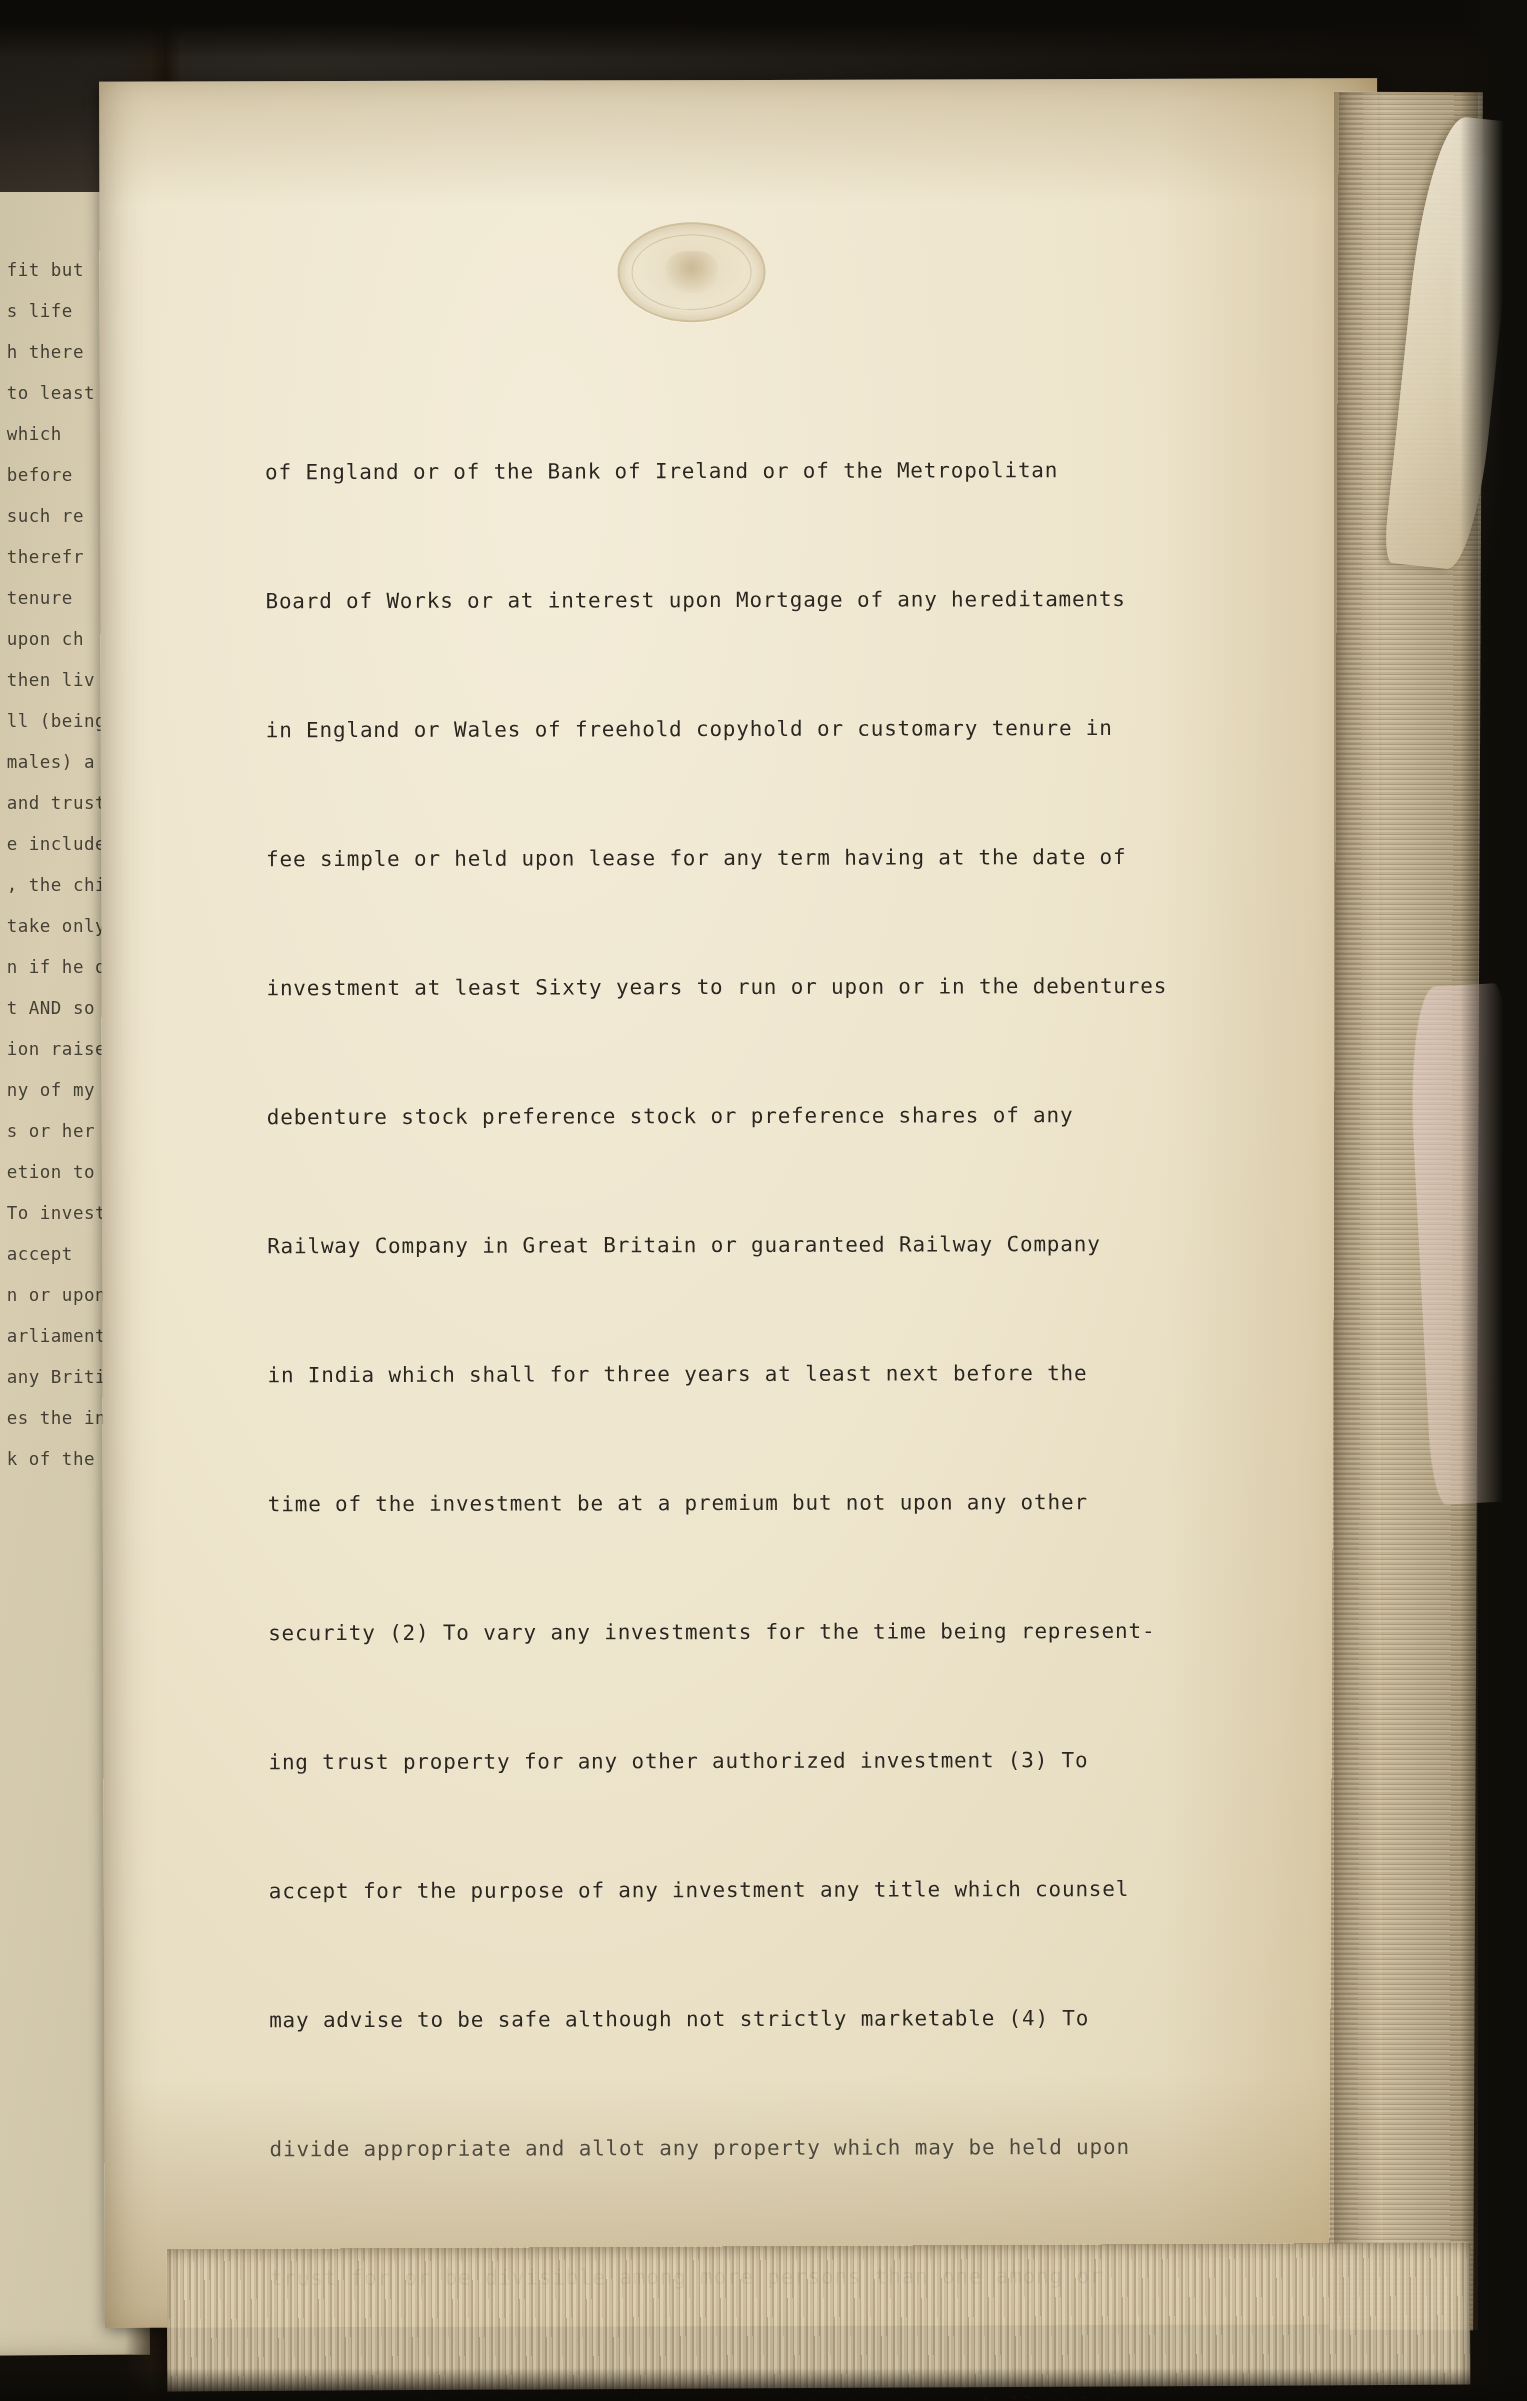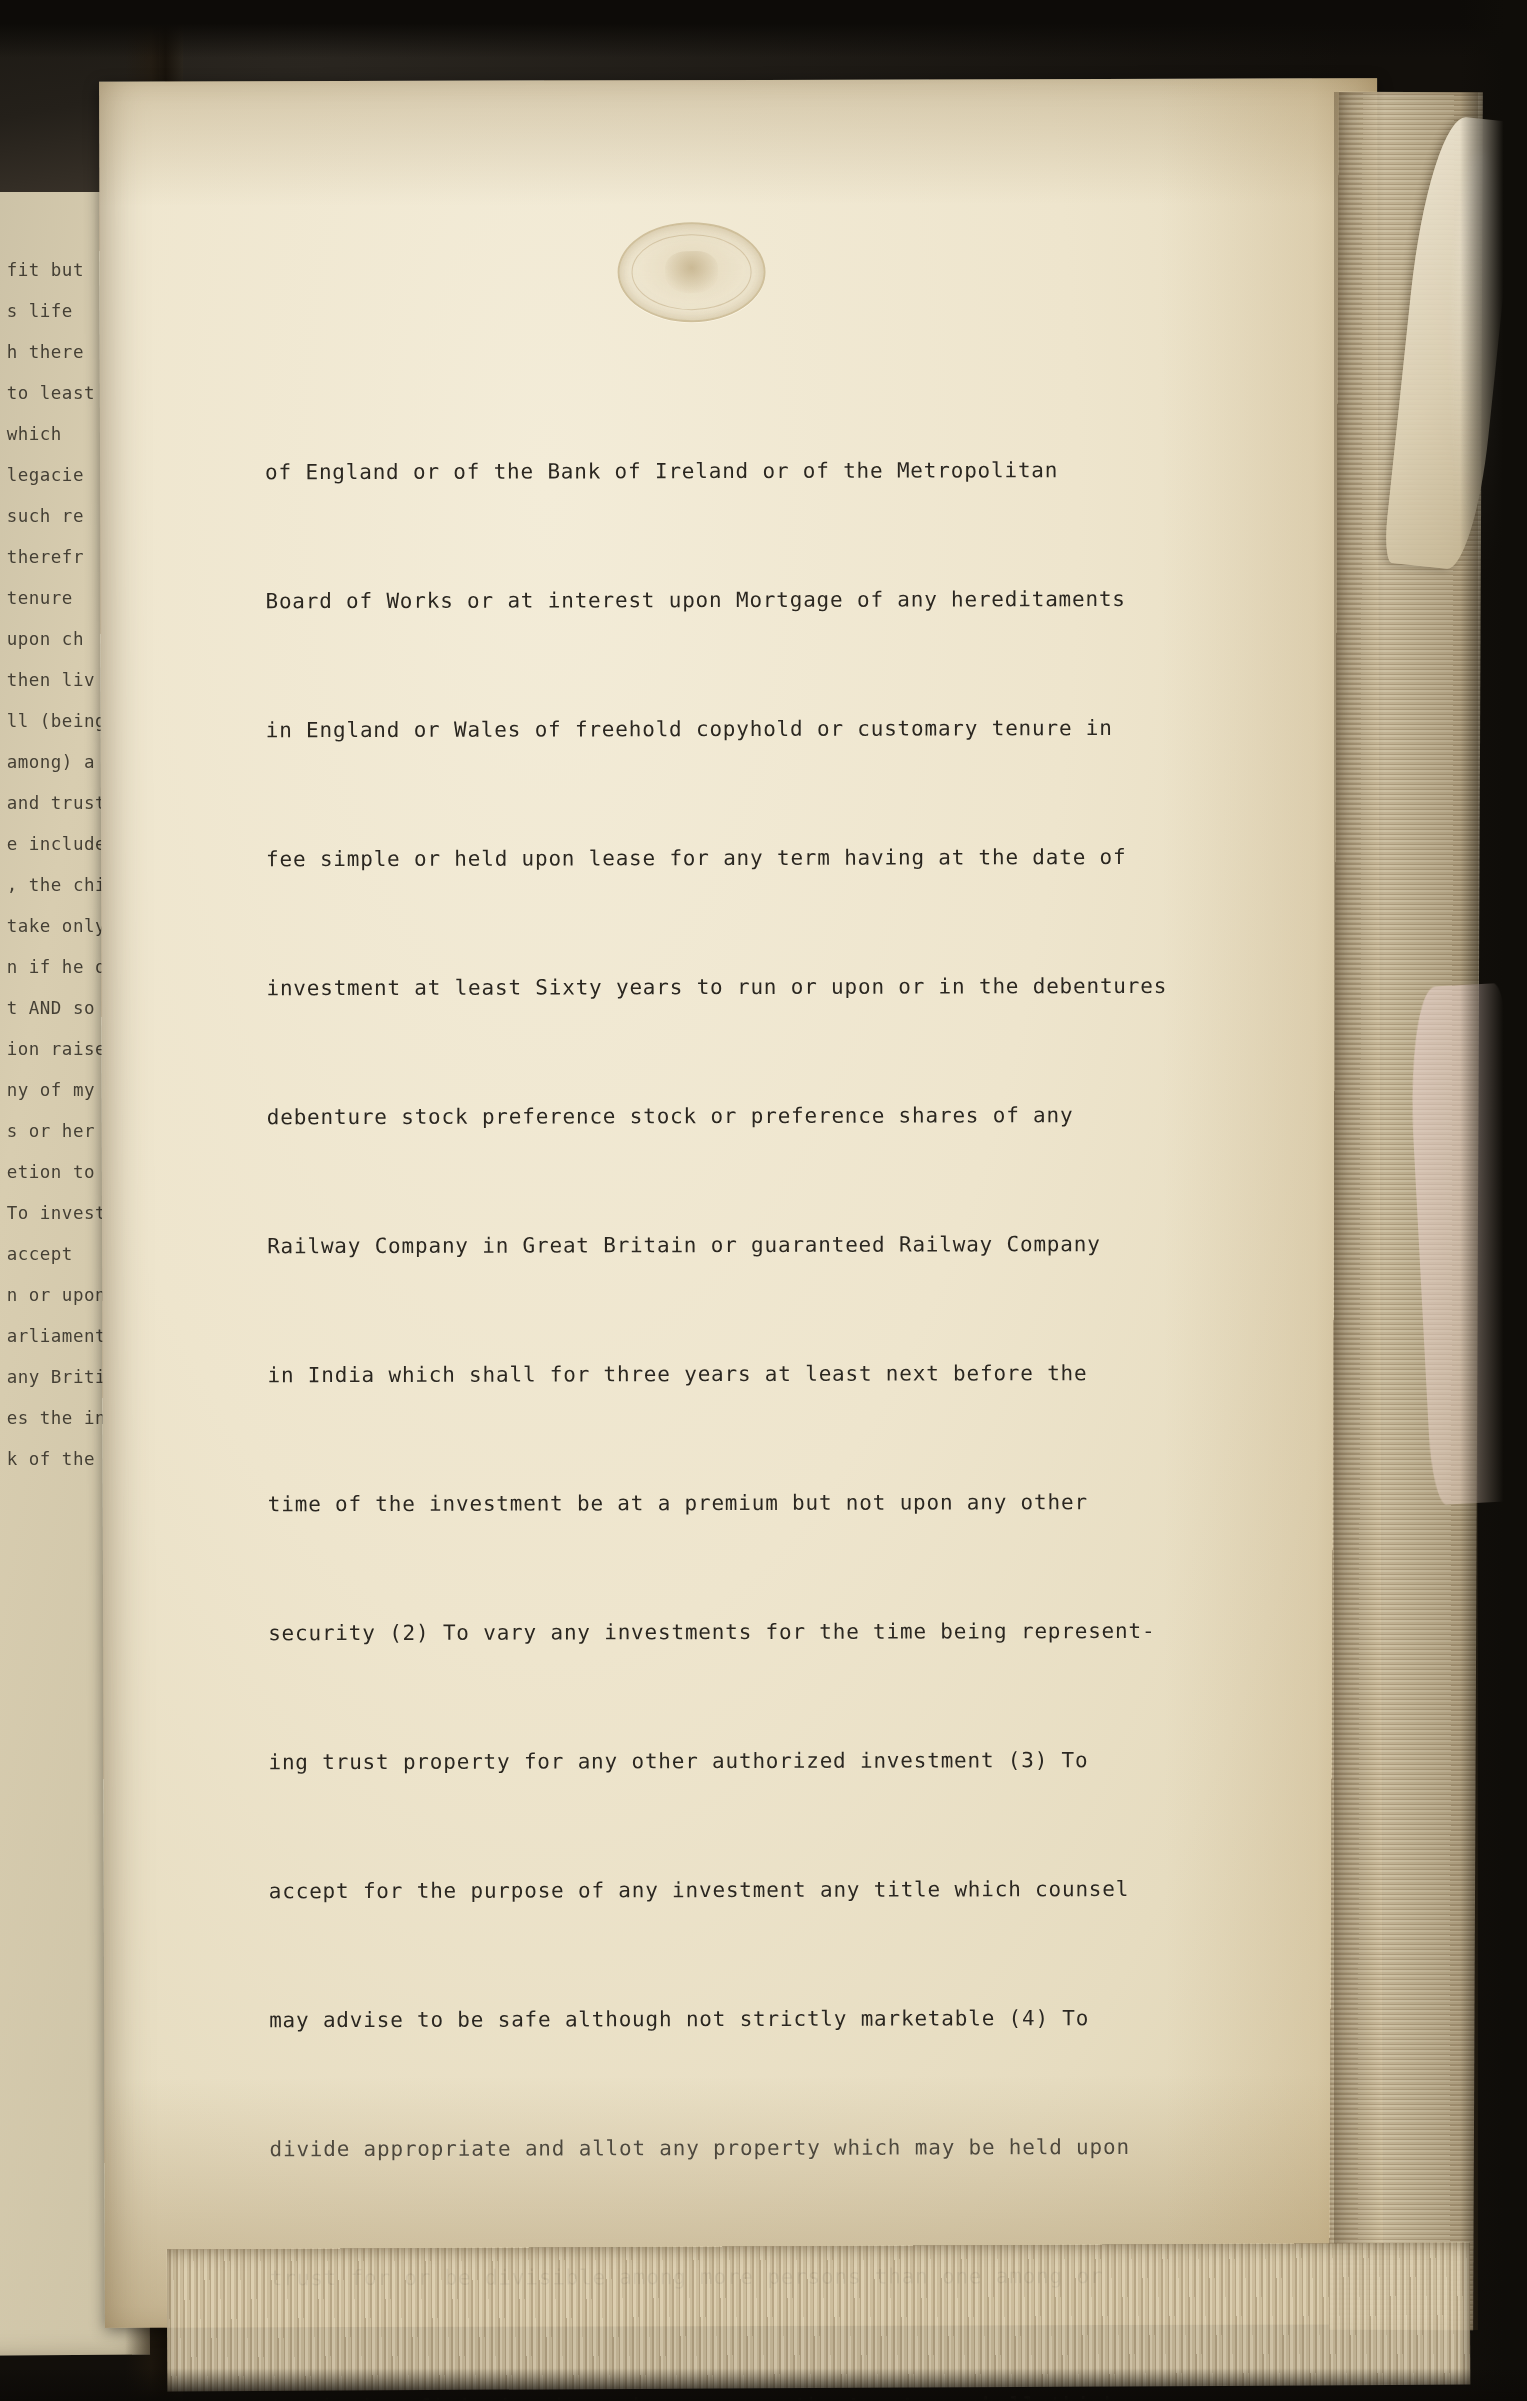--- a/index.html
+++ b/index.html
@@ -245,28 +245,28 @@
   <div class="backdrop"></div>
 
   <div class="left-page"></div>
   <div class="left-page-top-edge"></div>
   <div class="left-text">
     <div>fit but</div>
     <div>s life</div>
     <div>h there</div>
     <div>to least</div>
     <div>which</div>
-    <div>legacie</div>
+    <div>before</div>
     <div>such re</div>
     <div>therefr</div>
     <div>tenure</div>
     <div>upon ch</div>
     <div>then liv</div>
     <div>ll (being</div>
-    <div>among) a</div>
+    <div>males) a</div>
     <div>and trust</div>
     <div>e include</div>
     <div>, the chil</div>
     <div>take only</div>
     <div>n if he o</div>
     <div>t AND so</div>
     <div>ion raise</div>
     <div>ny of my</div>
     <div>s or her</div>
     <div>etion to d</div>

